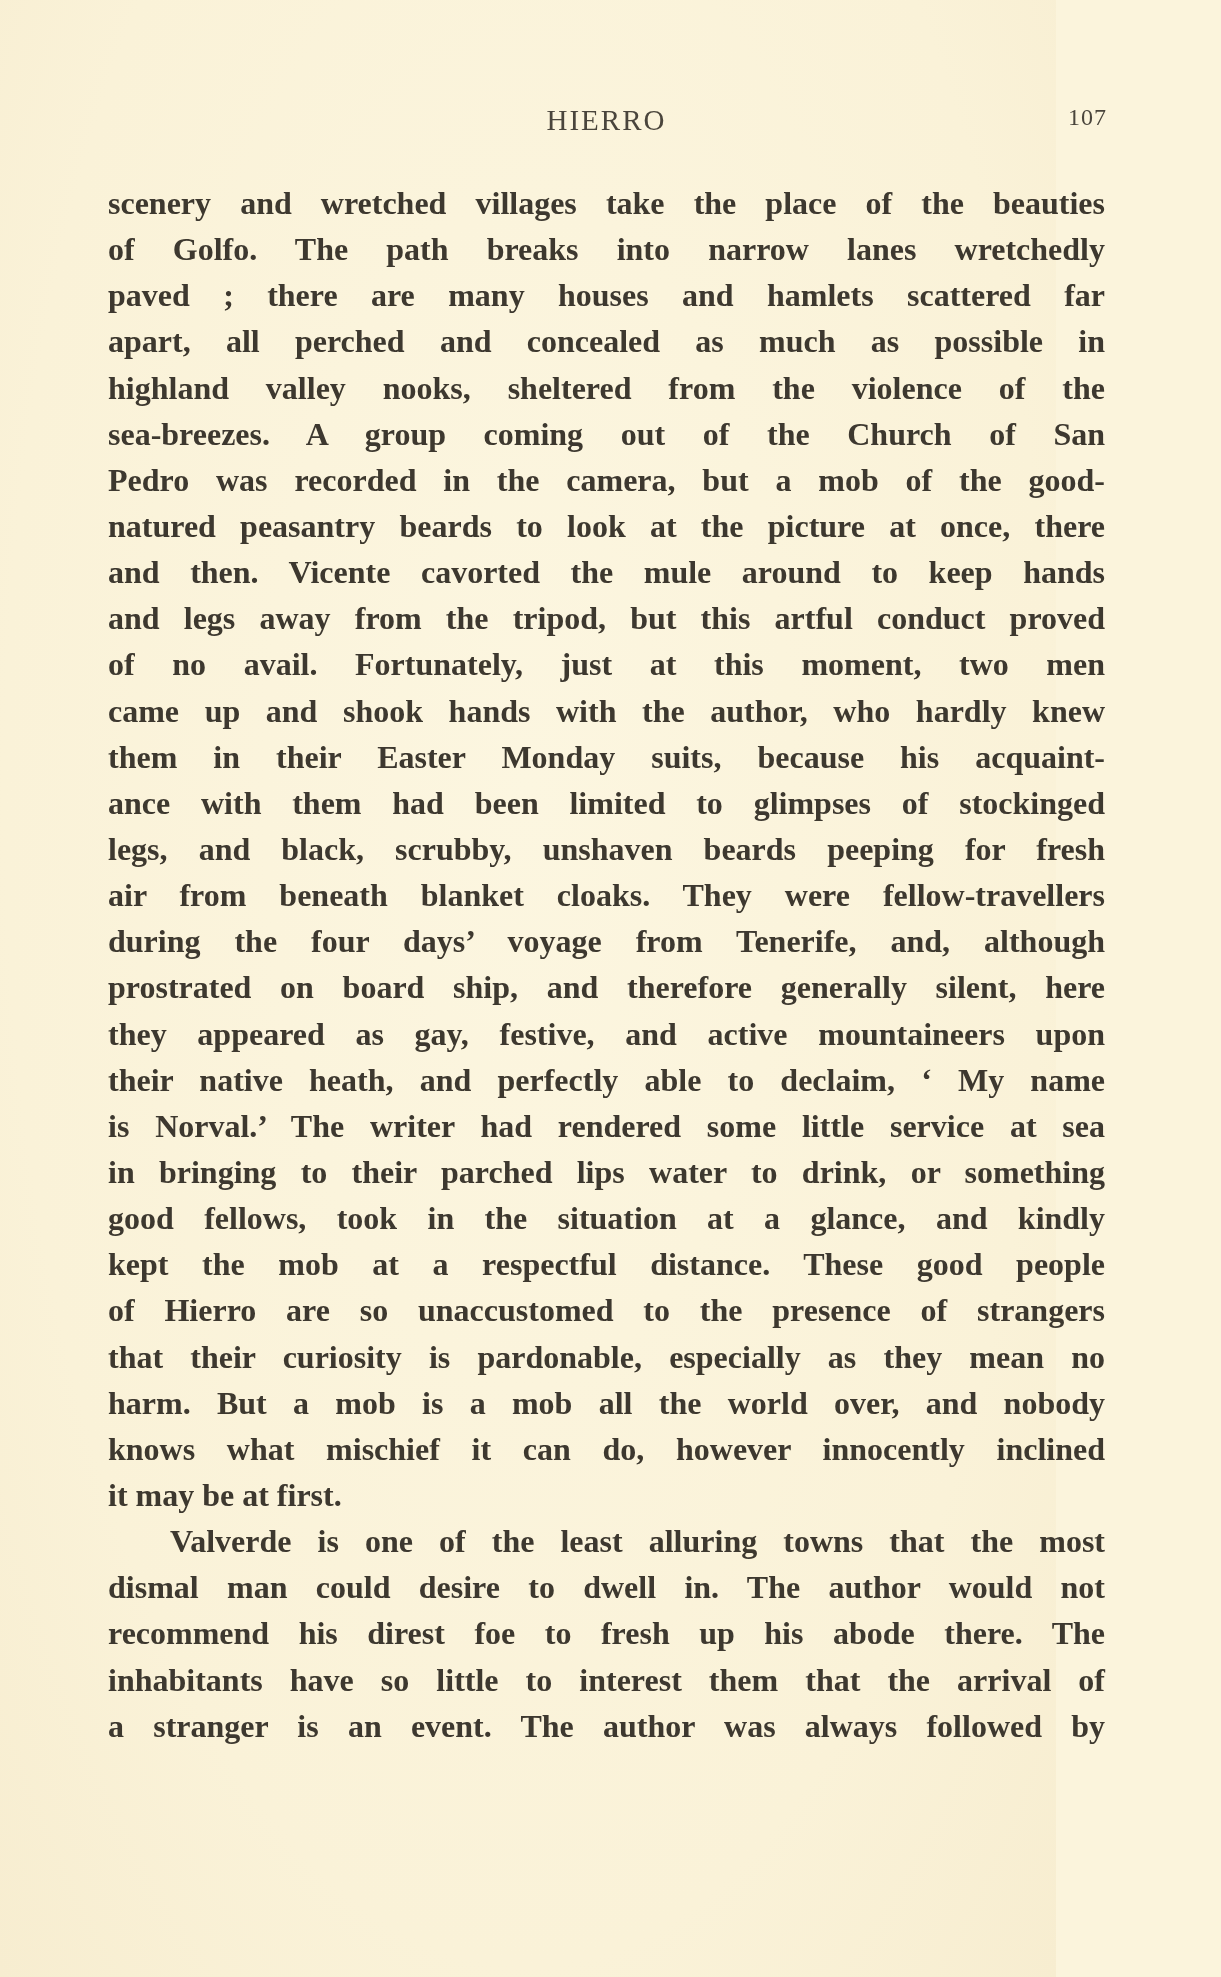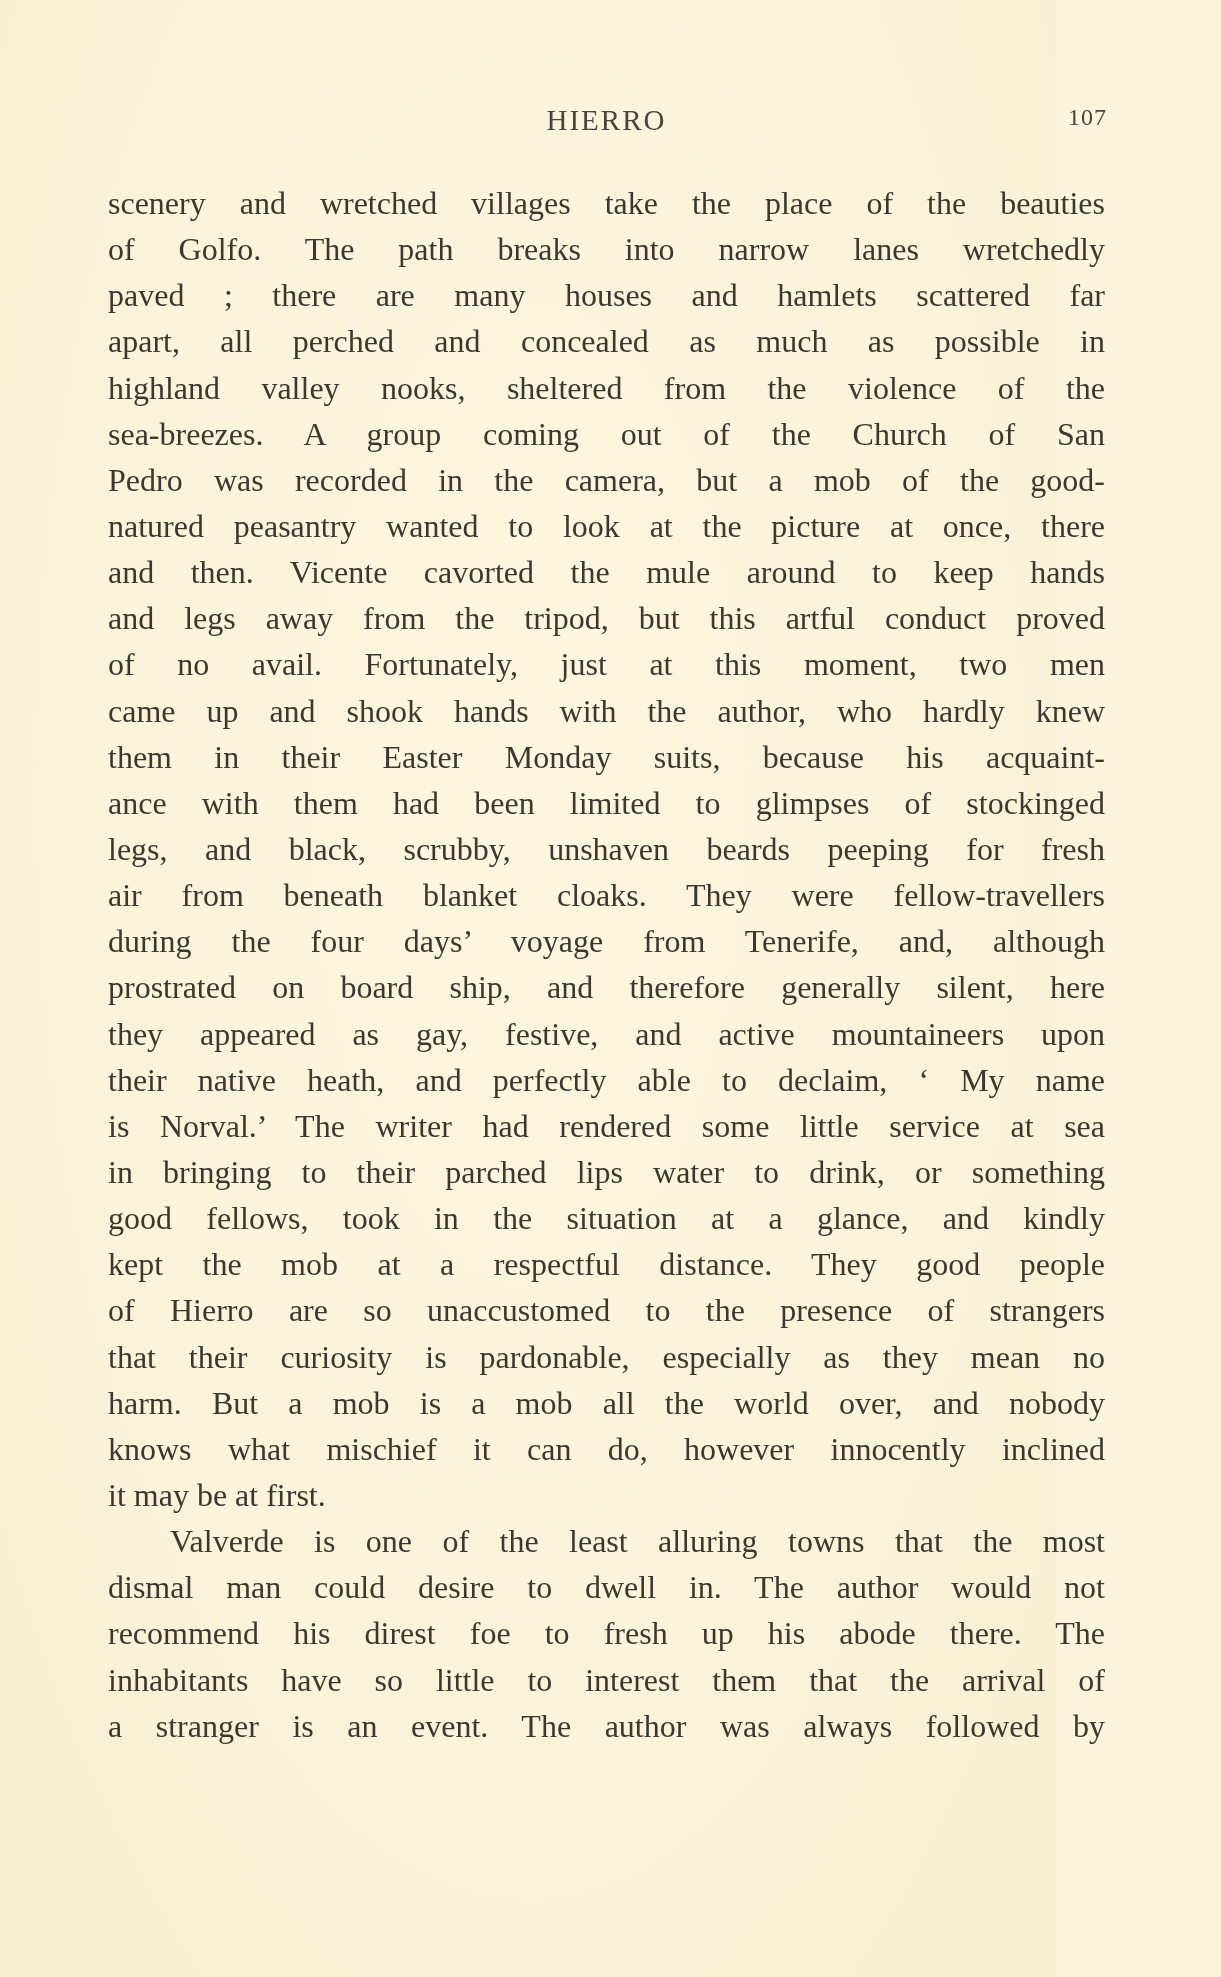--- a/index.html
+++ b/index.html
@@ -56,20 +56,21 @@
     }
     .line {
       display: block;
       height: 46.15px;
       line-height: 46px;
       font-size: 32px;
       white-space: nowrap;
       text-align: justify;
       text-align-last: justify;
       color: #3d382f;
+      font-weight: bold;
     }
     .line.last {
       text-align-last: left;
     }
     .line.indent {
       padding-left: 62px;
     }
   </style>
 </head>
 <body>
@@ -84,37 +85,37 @@
   <div class="text-block">
 
     <div>
       <span class="line">scenery and wretched villages take the place of the beauties</span>
       <span class="line">of Golfo.  The path breaks into narrow lanes wretchedly</span>
       <span class="line">paved ; there are many houses and hamlets scattered far</span>
       <span class="line">apart, all perched and concealed as much as possible in</span>
       <span class="line">highland valley nooks, sheltered from the violence of the</span>
       <span class="line">sea-breezes.  A group coming out of the Church of San</span>
       <span class="line">Pedro was recorded in the camera, but a mob of the good-</span>
-      <span class="line">natured peasantry wanted to look at the picture at once, there</span>
+      <span class="line">natured peasantry beards to look at the picture at once, there</span>
       <span class="line">and then.  Vicente cavorted the mule around to keep hands</span>
       <span class="line">and legs away from the tripod, but this artful conduct proved</span>
       <span class="line">of no avail.  Fortunately, just at this moment, two men</span>
       <span class="line">came up and shook hands with the author, who hardly knew</span>
       <span class="line">them in their Easter Monday suits, because his acquaint-</span>
       <span class="line">ance with them had been limited to glimpses of stockinged</span>
       <span class="line">legs, and black, scrubby, unshaven beards peeping for fresh</span>
       <span class="line">air from beneath blanket cloaks.  They were fellow-travellers</span>
       <span class="line">during the four days’ voyage from Tenerife, and, although</span>
       <span class="line">prostrated on board ship, and therefore generally silent, here</span>
       <span class="line">they appeared as gay, festive, and active mountaineers upon</span>
       <span class="line">their native heath, and perfectly able to declaim, ‘ My name</span>
       <span class="line">is Norval.’  The writer had rendered some little service at sea</span>
       <span class="line">in bringing to their parched lips water to drink, or something</span>
       <span class="line">good fellows, took in the situation at a glance, and kindly</span>
-      <span class="line">kept the mob at a respectful distance.  They good people</span>
+      <span class="line">kept the mob at a respectful distance.  These good people</span>
       <span class="line">of Hierro are so unaccustomed to the presence of strangers</span>
       <span class="line">that their curiosity is pardonable, especially as they mean no</span>
       <span class="line">harm.  But a mob is a mob all the world over, and nobody</span>
       <span class="line">knows what mischief it can do, however innocently inclined</span>
       <span class="line last">it may be at first.</span>
     </div>
 
     <div>
       <span class="line indent">Valverde is one of the least alluring towns that the most</span>
       <span class="line">dismal man could desire to dwell in.  The author would not</span>

